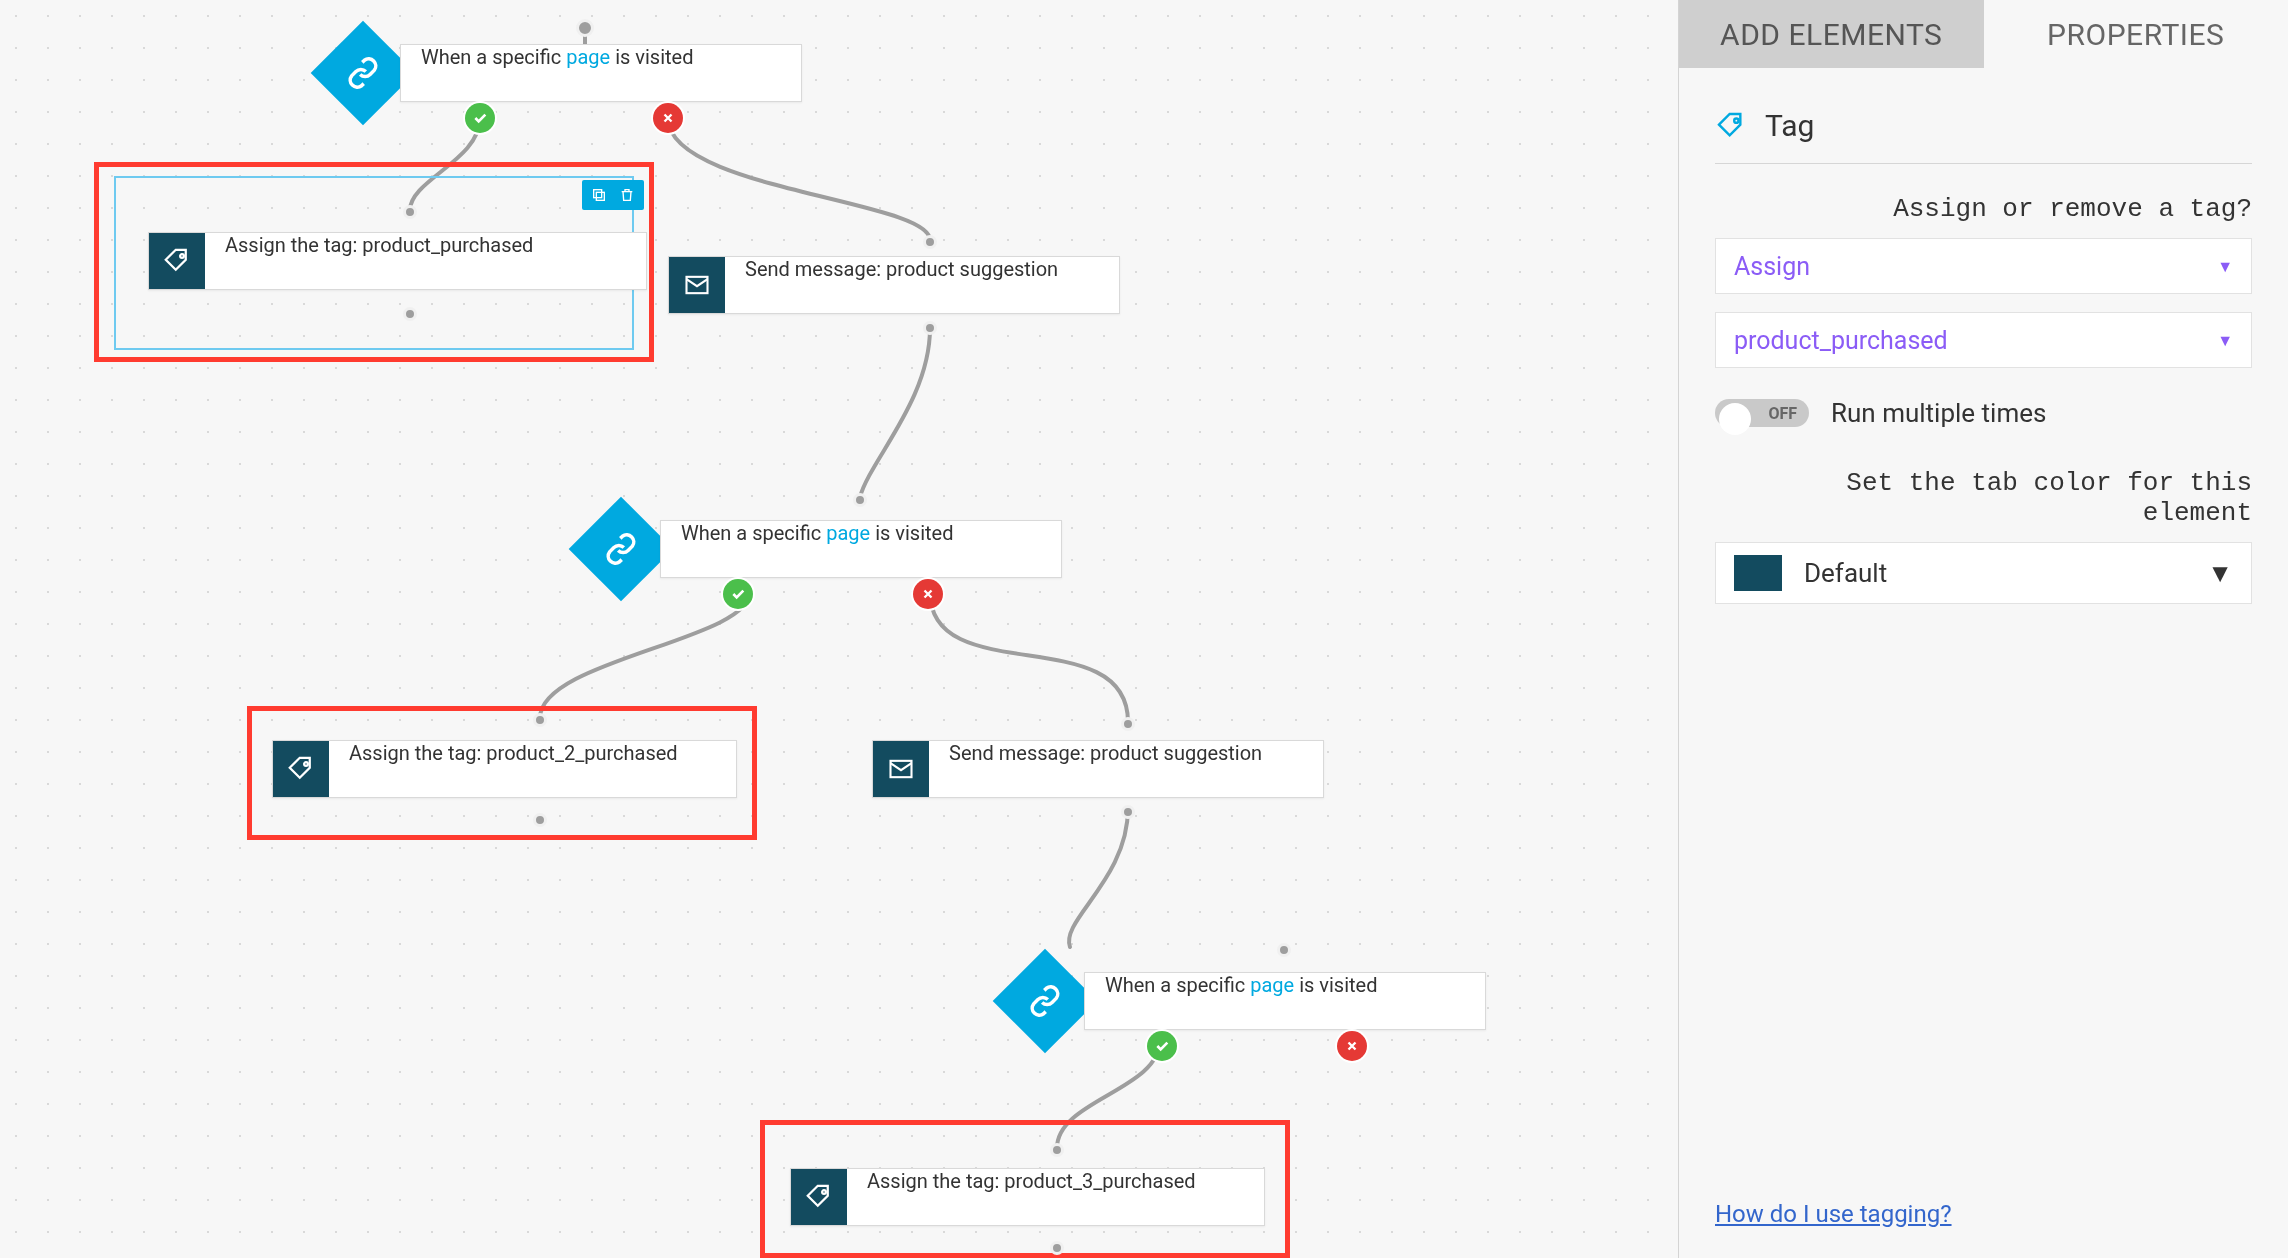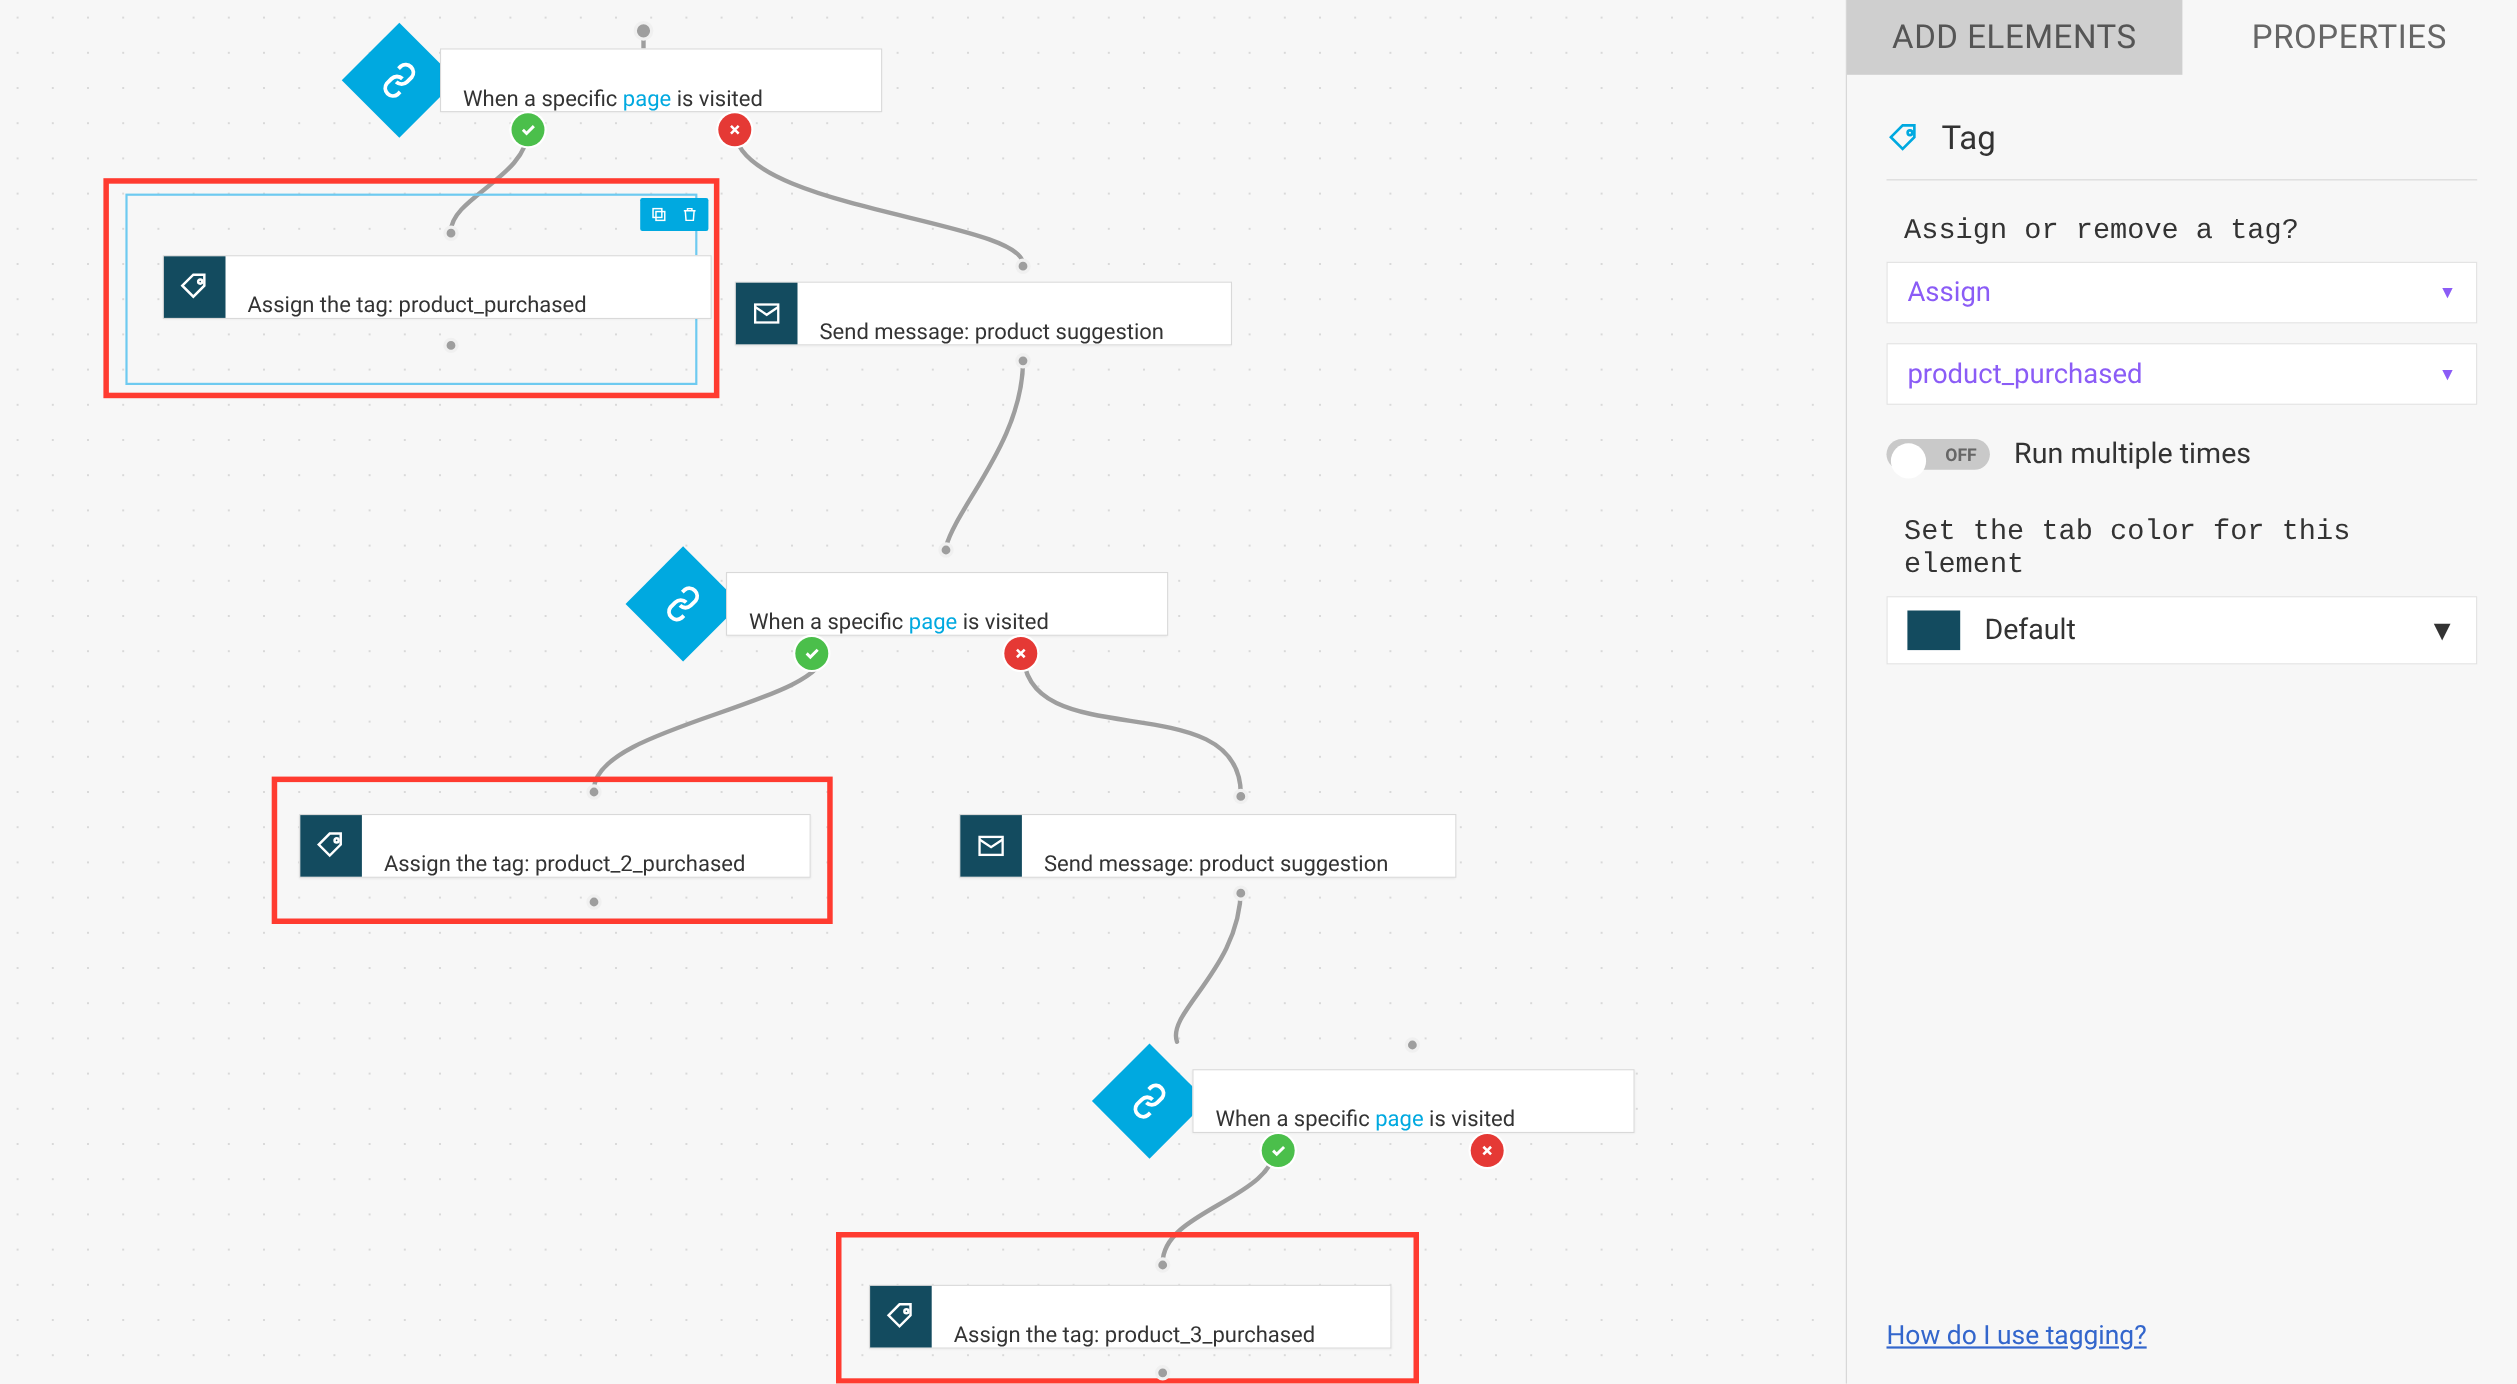--- a/index.html
+++ b/index.html
@@ -27,21 +27,21 @@
   }
   .canvas svg.wires {
     position: absolute;
     left: 0; top: 0;
     width: 100%; height: 100%;
     pointer-events: none;
   }
   .node {
     position: absolute;
     display: flex;
-    align-items: flex-end;
+    align-items: flex-start;
     background: #fff;
     border: 1px solid #d9d9d9;
     box-shadow: 0 1px 2px rgba(0,0,0,0.06);
     height: 58px;
   }
   .node .icon-box {
     width: 56px;
     height: 100%;
     display: flex;
     align-items: center;
@@ -142,20 +142,21 @@
     cursor: pointer;
     letter-spacing: 0.5px;
   }
   .tab.active {
     background: #cfcfcf;
     color: #555;
   }
   .panel-body {
     padding: 40px 36px 33px 36px;
     flex: 1;
+    text-align: right;
   }
   .panel-title-row {
     display: flex;
     align-items: center;
     gap: 18px;
     padding-bottom: 20px;
     border-bottom: 1px solid #d6d6d6;
   }
   .panel-title-row .title {
     font-size: 30px;

